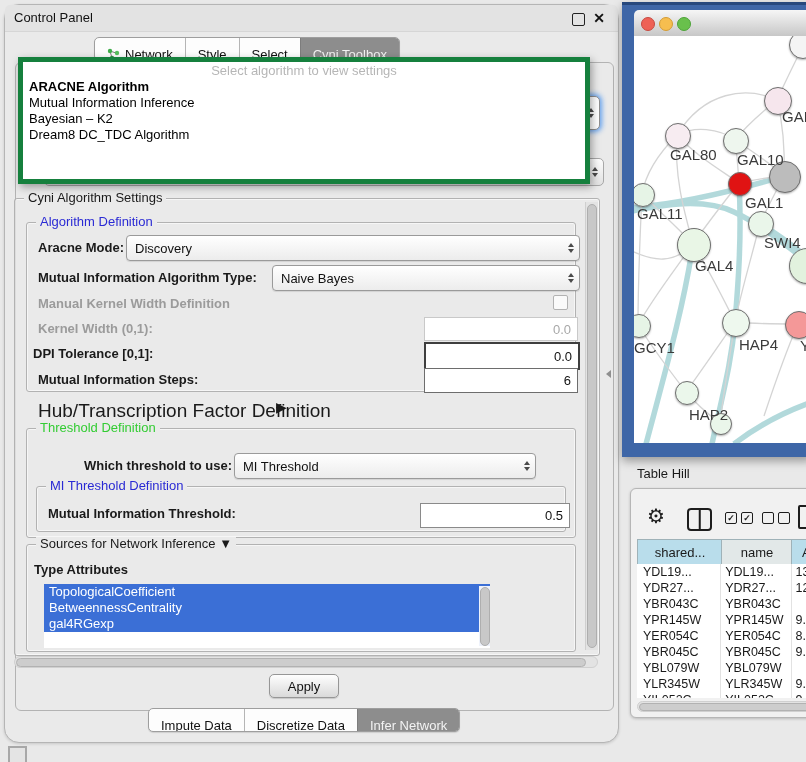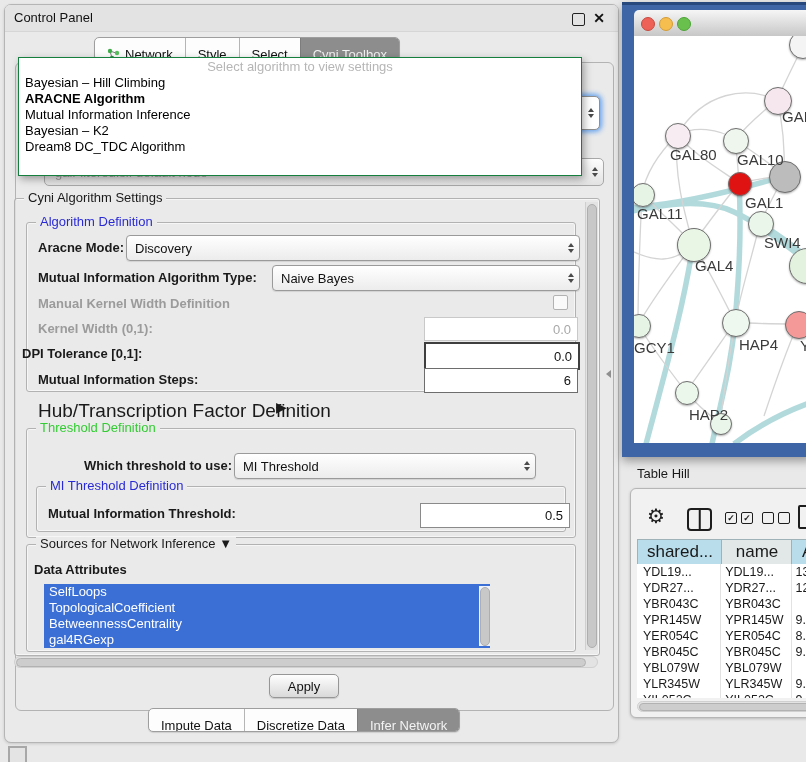--- a/index.html
+++ b/index.html
@@ -1,37 +1,37 @@
 <!DOCTYPE html>
 <html><head>
 <meta charset="utf-8">
 <style>
   html,body{margin:0;padding:0}
   body{width:806px;height:762px;position:relative;overflow:hidden;background:#e9e9e9;
        font-family:"Liberation Sans",sans-serif;color:#1a1a1a;}
   
   .cpanel{position:absolute;left:4px;top:4px;width:613px;height:737px;background:#eaeaea;
-          border:1px solid #b5b5b5;border-radius:7px;box-shadow:0 1px 3px rgba(0,0,0,.15)}
+          border:1px solid #b5b5b5;border-radius:15px;box-shadow:0 1px 3px rgba(0,0,0,.15)}
   .cpanel-header{position:absolute;left:0;top:0;right:0;height:26px;background:#e3e3e3;
                  border-radius:5px 5px 0 0;border-bottom:1px solid #d6d6d6}
   .cpanel-title{position:absolute;left:9px;top:5px;font-size:13px;color:#111}
   .float-btn{position:absolute;top:8px;width:11px;height:11px;border:1.6px solid #222;border-radius:2px;background:transparent}
   .close-btn{position:absolute;top:5px;font-size:14px;font-weight:bold;color:#111;line-height:16px}
   
   .segbar{position:absolute;display:flex;height:22px;border:1px solid #9e9e9e;border-radius:5px;
           overflow:hidden;background:#fdfdfd;box-shadow:0 1px 1px rgba(0,0,0,.12);font-size:13px}
   .seg{display:flex;align-items:center;gap:5px;padding:16px 12px;border-left:1px solid #b5b5b5;color:#111;white-space:nowrap}
   .seg:first-child{border-left:none}
   .seg.sel{background:#8d8d8d;color:#f3f3f3;border-left-color:#7d7d7d}
   
   .content-box{position:absolute;left:10px;top:57px;width:597px;height:647px;border:1px solid #b3b3b3;
                border-radius:6px;background:#eaeaea}
   
   .dropdown{position:absolute;left:18px;top:57px;width:562px;height:117px;background:#fff;
-            border:1px solid #15803d;box-shadow:2px 3px 8px rgba(0,0,0,.35);z-index:30;font-size:13px}
+            border:5px solid #15803d;box-shadow:2px 3px 8px rgba(0,0,0,.35);z-index:30;font-size:13px}
   .dd-placeholder{height:17px;line-height:17px;text-align:center;color:#b6b6b6}
   .dd-item{height:16px;line-height:16px;padding-left:6px;color:#000;white-space:nowrap}
   .dd-item.bold{font-weight:bold}
   
   .combo-fragment{position:absolute;left:560px;top:96px;width:38px;height:32px;border:1px solid #8f8f8f;
                   border-radius:5px;background:#fff;box-shadow:0 0 5px 2px rgba(96,160,240,.95);z-index:5}
   .hidden-combo{position:absolute;left:44px;top:158px;width:548px;height:26px;border:1px solid #a8a8a8;
                 border-radius:5px;background:linear-gradient(#fdfdfd,#e2e2e2);z-index:4;
                 font-size:13px;color:#a0a0a0;display:flex;align-items:center;padding-left:10px}
   
@@ -75,21 +75,21 @@
   .tp-label{position:absolute;left:637px;top:466px;font-size:13px;color:#1a1a1a}
   .tp-box{position:absolute;left:630px;top:488px;width:192px;height:228px;background:#f1f1f1;
           border:1px solid #b6b6b6;border-radius:6px;box-shadow:0 1px 3px rgba(0,0,0,.2)}
   .gear{position:absolute;font-size:20px;color:#1d1d1d;line-height:20px}
   .cols-icon{position:absolute;width:21px;height:19px;border:2.5px solid #1d1d1d;border-radius:4px}
   .cols-icon::after{content:"";position:absolute;left:50%;top:0;bottom:0;width:2.5px;background:#1d1d1d;transform:translateX(-50%)}
   .cb{display:inline-block;width:10px;height:10px;border:1.8px solid #1d1d1d;border-radius:2px;
       font-size:9px;font-weight:bold;line-height:10px;text-align:center;color:#1d1d1d}
   .cb-pair{position:absolute;display:flex;gap:4px}
   .doc-icon{position:absolute;width:16px;height:20px;border:2.5px solid #1d1d1d;border-radius:2px;background:#f1f1f1}
-  .thead-cell{position:absolute;height:24px;border:1px solid #9fb2b8;font-size:17px;display:flex;
+  .thead-cell{position:absolute;height:24px;border:1px solid #9fb2b8;font-size:13px;display:flex;
               align-items:center;justify-content:center;font-weight:normal}
   .trow{display:flex;height:16px;line-height:16px;font-size:12.5px;background:#fff}
   .tcell{overflow:hidden;white-space:nowrap;border-right:1px solid #e2e2e2}
 </style>
 </head>
 <body>
 
 <div class="cpanel">
   <div class="cpanel-header"></div>
   <div class="cpanel-title">Control Panel</div>
@@ -130,21 +130,20 @@
 <div class="hidden-combo">
   <span>galFiltered.sif default node</span>
   <span class="stepper">
       <span class="tri-up"></span>
       <span class="tri-dn"></span>
     </span>
 </div>
 
 <div class="dropdown">
   <div class="dd-placeholder">Select algorithm to view settings</div>
-  <div class="dd-item">Bayesian – Hill Climbing</div>
   <div class="dd-item bold">ARACNE Algorithm</div>
   <div class="dd-item">Mutual Information Inference</div>
   <div class="dd-item">Bayesian – K2</div>
   <div class="dd-item">Dream8 DC_TDC Algorithm</div>
 </div>
 
 <div class="groupbox" style="left:14px;top:198px;width:584px;height:456px"></div>
 <div class="legend" style="left:24px;top:191px">Cyni Algorithm Settings</div>
 <div class="vscroll" style="left:585px;top:202px;width:12px;height:448px">
   <div class="vthumb" style="left:1px;top:2px;width:8px;height:442px"></div>
@@ -170,21 +169,21 @@
       <span class="tri-dn"></span>
     </span>
 </div>
 
 <div class="flabel dim" style="left:38px;top:296px">Manual Kernel Width Definition</div>
 <div class="checkbox" style="left:553px;top:295px"></div>
 
 <div class="flabel dim" style="left:38px;top:321px">Kernel Width (0,1):</div>
 <div class="tfield" style="left:424px;top:317px;width:146px;height:22px;border:1px solid #c9c9c9;color:#a8a8a8">0.0</div>
 
-<div class="flabel" style="left:22px;top:346px">DPI Tolerance [0,1]:</div>
+<div class="flabel" style="left:33px;top:346px">DPI Tolerance [0,1]:</div>
 <div class="tfield" style="left:424px;top:342px;width:146px;height:24px;border:2px solid #3f3f3f">0.0</div>
 
 <div class="flabel" style="left:38px;top:372px">Mutual Information Steps:</div>
 <div class="tfield" style="left:424px;top:368px;width:146px;height:23px;border:1px solid #6d6d6d">6</div>
 
 <div class="plabel" style="left:38px;top:400px">Hub/Transcription Factor Definition</div>
 <div class="plabel" style="left:276px;top:399px;font-size:14px">▶</div>
 
 <div class="groupbox" style="left:26px;top:428px;width:548px;height:108px"></div>
 <div class="legend green" style="left:36px;top:421px">Threshold Definition</div>
@@ -201,23 +200,22 @@
 <div class="groupbox" style="left:36px;top:486px;width:528px;height:44px"></div>
 <div class="legend blue" style="left:46px;top:479px">MI Threshold Definition</div>
 <div class="flabel" style="left:48px;top:506px">Mutual Information Threshold:</div>
 <div class="tfield" style="left:420px;top:503px;width:142px;height:23px;border:1px solid #8a8a8a">0.5</div>
 
 <div class="groupbox" style="left:26px;top:544px;width:548px;height:106px"></div>
 <div class="legend" style="left:36px;top:537px">
   <span>Sources for Network Inference</span>
   <span>▼</span>
 </div>
-<div class="flabel" style="left:34px;top:562px">Data Attributes</div>
+<div class="flabel" style="left:34px;top:562px">Type Attributes</div>
 <div class="attr-list" style="left:44px;top:584px;width:446px;height:64px;overflow:hidden">
-  <div class="attr-item">SelfLoops</div>
   <div class="attr-item">TopologicalCoefficient</div>
   <div class="attr-item">BetweennessCentrality</div>
   <div class="attr-item">gal4RGexp</div>
 </div>
 <div class="vscroll" style="left:479px;top:586px;width:11px;height:60px;border:none;background:#eef2fb">
   <div class="vthumb" style="left:1px;top:1px;width:8px;height:57px"></div>
 </div>
 <div class="hscroll" style="left:14px;top:656px;width:582px;height:10px">
   <div class="hthumb" style="left:1px;top:0.5px;width:568px;height:7px"></div>
 </div>

